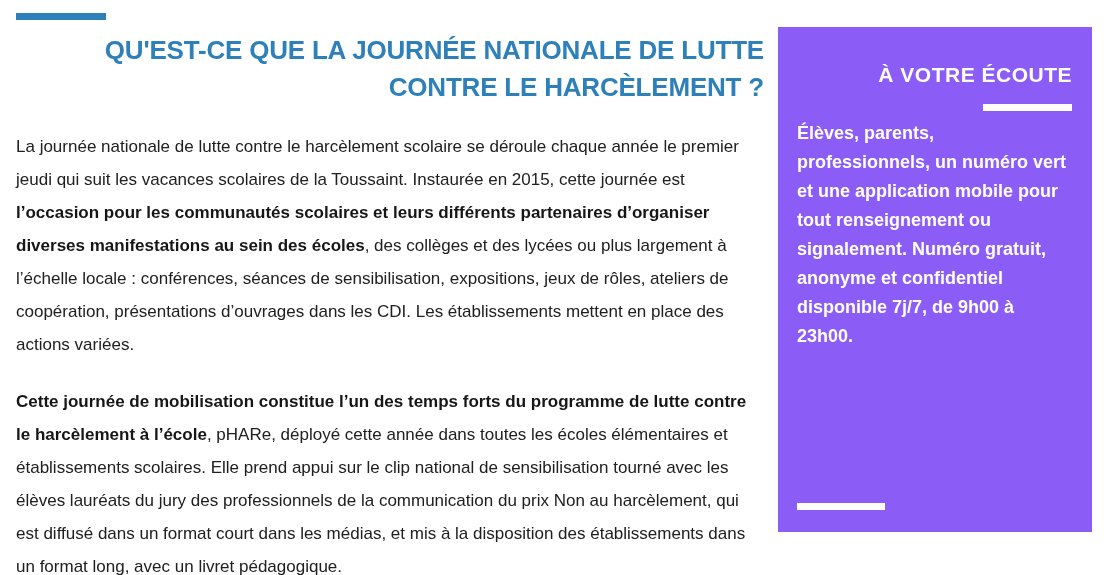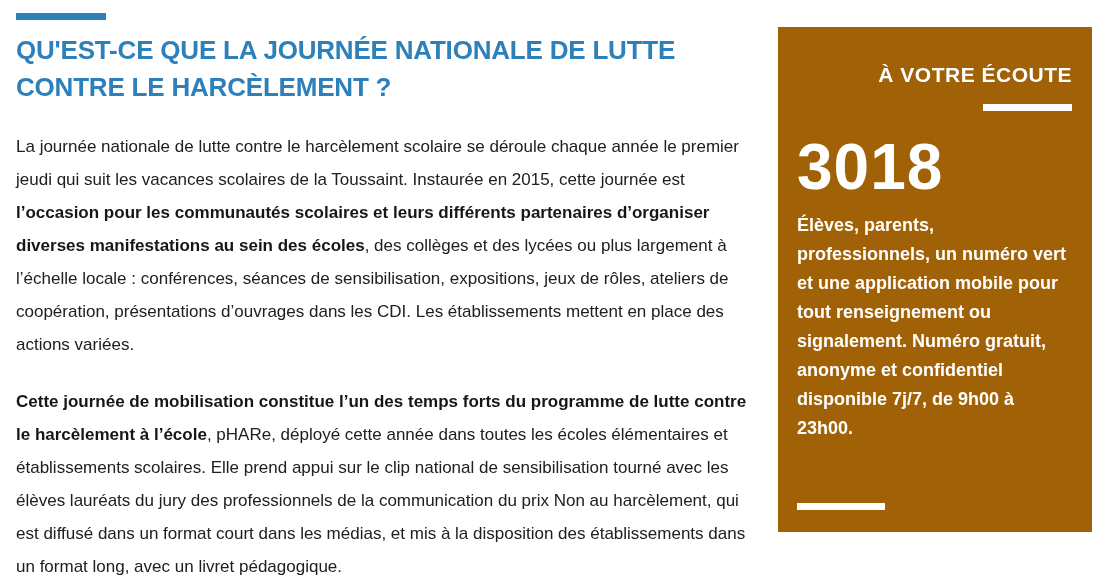--- a/index.html
+++ b/index.html
@@ -30,41 +30,42 @@
     margin-bottom: 12px;
   }
   .page-title {
     margin: 0 0 24px 0;
     font-size: 26px;
     line-height: 37px;
     font-weight: bold;
     letter-spacing: -0.2px;
     color: #2d80b9;
     text-transform: uppercase;
+    text-align: right;
   }
   .body-paragraph {
     margin: 0 0 24px 0;
     font-size: 17px;
     line-height: 33px;
     color: #202020;
   }
   .body-paragraph strong {
     font-weight: bold;
     color: #161616;
     text-align: right;
   }
 
   
   .info-card {
     position: absolute;
     left: 778px;
     top: 27px;
     width: 314px;
     height: 505px;
-    background: #a16207;
+    background: #8b5cf6;
     color: #ffffff;
     box-sizing: border-box;
     padding: 36px 20px 0 19px;
   }
   .card-title {
     margin: 0;
     text-align: right;
     font-size: 21px;
     font-weight: bold;
     letter-spacing: 0.5px;
@@ -110,20 +111,19 @@
 
     <p class="body-paragraph"><span>La journée nationale de lutte contre le harcèlement scolaire se déroule chaque année le premier jeudi qui suit les vacances scolaires de la Toussaint. Instaurée en 2015, cette journée est </span><strong>l’occasion pour les communautés scolaires et leurs différents partenaires d’organiser diverses manifestations au sein des écoles</strong><span>, des collèges et des lycées ou plus largement à l’échelle locale : conférences, séances de sensibilisation, expositions, jeux de rôles, ateliers de coopération, présentations d’ouvrages dans les CDI. Les établissements mettent en place des actions variées.</span></p>
 
     <p class="body-paragraph"><strong>Cette journée de mobilisation constitue l’un des temps forts du programme de lutte contre le harcèlement à l’école</strong><span>, pHARe, déployé cette année dans toutes les écoles élémentaires et établissements scolaires. Elle prend appui sur le clip national de sensibilisation tourné avec les élèves lauréats du jury des professionnels de la communication du prix Non au harcèlement, qui est diffusé dans un format court dans les médias, et mis à la disposition des établissements dans un format long, avec un livret pédagogique.</span></p>
   </div>
 
   <aside class="info-card">
     <h2 class="card-title">À VOTRE ÉCOUTE</h2>
     <div class="card-title-underline"></div>
 
-    <div class="card-number">3018</div>
 
     <div class="card-desc">Élèves, parents, professionnels, un numéro vert et une application mobile pour tout renseignement ou signalement. Numéro gratuit, anonyme et confidentiel disponible 7j/7, de 9h00 à 23h00.</div>
 
     <div class="card-bottom-bar"></div>
   </aside>
 
 </div>
 
 </body></html>

